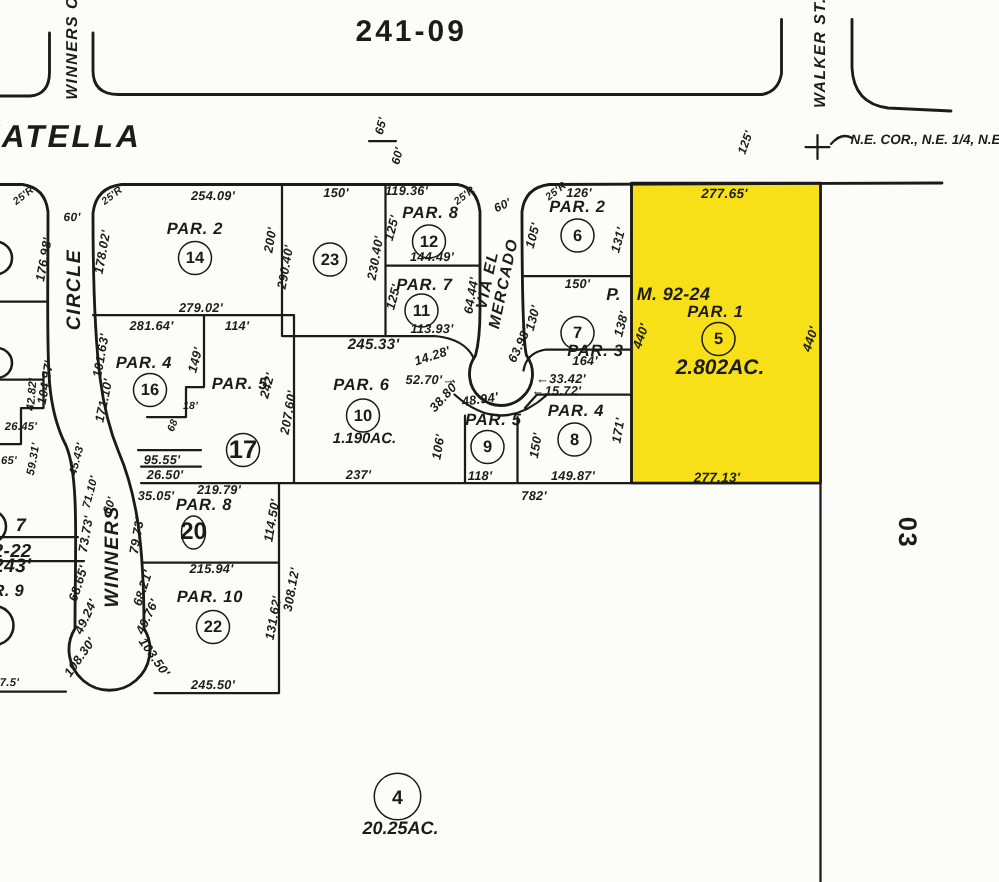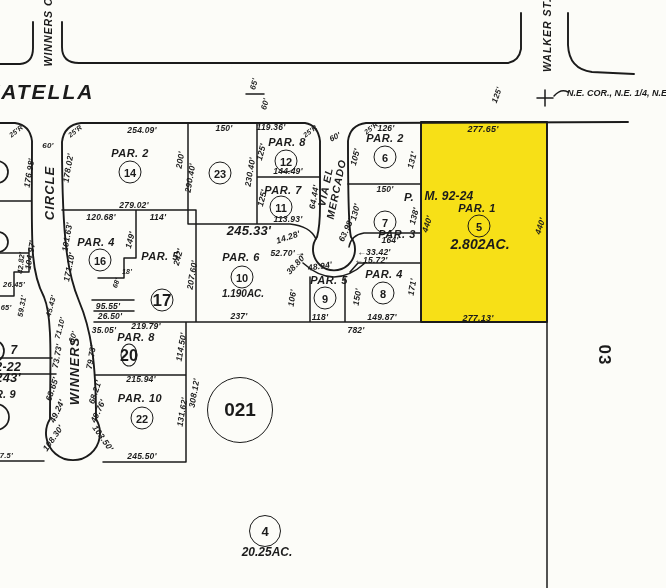--- a/index.html
+++ b/index.html
@@ -102,20 +102,21 @@
     </g>
 
     <g stroke-width="1.7">
       <circle cx="-3" cy="172" r="11"></circle>
       <circle cx="-2" cy="242" r="10"></circle>
       <circle cx="-7" cy="351" r="11"></circle>
       <circle cx="-4" cy="417" r="13"></circle>
     </g>
   </svg>
 
+  <div id="map-title">241-09</div>
 
   <div class="street-h" style="left:-16px;top:80px">KATELLA</div>
 
   <div class="street-v" style="left:547px;top:35px">WALKER ST.</div>
   <div class="street-v" style="left:48px;top:30px">WINNERS CI</div>
   <div class="street-v big-street" style="left:49px;top:193px">CIRCLE</div>
   <div class="street-v big-street" style="left:74px;top:371px">WINNERS</div>
 
   <div id="via-el-mercado">
     <div>VIA EL</div>
@@ -137,21 +138,21 @@
     <div class="lbl" style="left: 48px; top: 145px; font-size: 8px; transform: translate(-50%, -50%) rotate(0deg);">60'</div>
     <div class="lbl" style="left: 254px; top: 84px; font-size: 8px; transform: translate(-50%, -50%) rotate(-75deg);">65'</div>
     <div class="lbl" style="left: 265px; top: 104px; font-size: 8px; transform: translate(-50%, -50%) rotate(-75deg);">60'</div>
     <div class="lbl" style="left: 335px; top: 137px; font-size: 8px; transform: translate(-50%, -50%) rotate(-25deg);">60'</div>
     <div class="lbl" style="left: 497px; top: 95px; font-size: 8px; transform: translate(-50%, -50%) rotate(-70deg);">125'</div>
     <div class="lbl" style="left: 68px; top: 168px; font-size: 8.5px; transform: translate(-50%, -50%) rotate(-80deg);">178.02'</div>
     <div class="lbl" style="left: 180px; top: 160px; font-size: 8.5px; transform: translate(-50%, -50%) rotate(-80deg);">200'</div>
     <div class="lbl" style="left: 190px; top: 178px; font-size: 8.5px; transform: translate(-50%, -50%) rotate(-80deg);">290.40'</div>
     <div class="lbl" style="left: 250px; top: 172px; font-size: 8.5px; transform: translate(-50%, -50%) rotate(-80deg);">230.40'</div>
     <div class="lbl" style="left: 134px; top: 205px; font-size: 8.5px; transform: translate(-50%, -50%) rotate(0deg);">279.02'</div>
-    <div class="lbl" style="left: 101px; top: 217px; font-size: 8.5px; transform: translate(-50%, -50%) rotate(0deg);">120.68'</div>
+    <div class="lbl" style="left: 101px; top: 217px; font-size: 8.5px; transform: translate(-50%, -50%) rotate(0deg);">281.64'</div>
     <div class="lbl" style="left: 158px; top: 217px; font-size: 8.5px; transform: translate(-50%, -50%) rotate(0deg);">114'</div>
     <div class="lbl" style="left: 67px; top: 237px; font-size: 8.5px; transform: translate(-50%, -50%) rotate(-80deg);">101.63'</div>
     <div class="lbl" style="left: 130px; top: 240px; font-size: 8.5px; transform: translate(-50%, -50%) rotate(-75deg);">149'</div>
     <div class="lbl" style="left: 69px; top: 267px; font-size: 8.5px; transform: translate(-50%, -50%) rotate(-78deg);">171.10'</div>
     <div class="lbl" style="left: 178px; top: 257px; font-size: 8.5px; transform: translate(-50%, -50%) rotate(-75deg);">242'</div>
     <div class="lbl" style="left: 192px; top: 275px; font-size: 8.5px; transform: translate(-50%, -50%) rotate(-80deg);">207.60'</div>
     <div class="lbl" style="left: 261px; top: 152px; font-size: 8.5px; transform: translate(-50%, -50%) rotate(-75deg);">125'</div>
     <div class="lbl" style="left: 288px; top: 171px; font-size: 8.5px; transform: translate(-50%, -50%) rotate(0deg);">144.49'</div>
     <div class="lbl" style="left: 262px; top: 198px; font-size: 8.5px; transform: translate(-50%, -50%) rotate(-75deg);">125'</div>
     <div class="lbl" style="left: 288px; top: 219px; font-size: 8.5px; transform: translate(-50%, -50%) rotate(0deg);">113.93'</div>
@@ -160,21 +161,21 @@
     <div class="lbl" style="left: 355px; top: 157px; font-size: 8.5px; transform: translate(-50%, -50%) rotate(-75deg);">105'</div>
     <div class="lbl" style="left: 412px; top: 160px; font-size: 8.5px; transform: translate(-50%, -50%) rotate(-75deg);">131'</div>
     <div class="lbl" style="left: 385px; top: 189px; font-size: 8.5px; transform: translate(-50%, -50%) rotate(0deg);">150'</div>
     <div class="lbl" style="left: 355px; top: 212px; font-size: 8.5px; transform: translate(-50%, -50%) rotate(-75deg);">130'</div>
     <div class="lbl" style="left: 414px; top: 216px; font-size: 8.5px; transform: translate(-50%, -50%) rotate(-75deg);">138'</div>
     <div class="lbl" style="left: 390px; top: 240px; font-size: 8.5px; transform: translate(-50%, -50%) rotate(0deg);">164'</div>
     <div class="lbl" style="left: 427px; top: 224px; font-size: 8.5px; transform: translate(-50%, -50%) rotate(-72deg);">440'</div>
     <div class="lbl" style="left: 540px; top: 226px; font-size: 8.5px; transform: translate(-50%, -50%) rotate(-72deg);">440'</div>
     <div class="lbl" style="left: 478px; top: 318px; font-size: 9px; transform: translate(-50%, -50%) rotate(0deg);">277.13'</div>
     <div class="lbl" style="left: 412px; top: 287px; font-size: 8.5px; transform: translate(-50%, -50%) rotate(-80deg);">171'</div>
-    <div class="lbl" style="left: 249px; top: 230px; font-size: 13px; transform: translate(-50%, -50%) rotate(0deg);">245.33'</div>
+    <div class="lbl" style="left: 249px; top: 230px; font-size: 10px; transform: translate(-50%, -50%) rotate(0deg);">245.33'</div>
     <div class="lbl" style="left: 288px; top: 237px; font-size: 8.5px; transform: translate(-50%, -50%) rotate(-18deg);">14.28'</div>
     <div class="lbl" style="left: 287px; top: 253px; font-size: 8.5px; transform: translate(-50%, -50%) rotate(0deg);">52.70'→</div>
     <div class="lbl" style="left: 296px; top: 264px; font-size: 8.5px; transform: translate(-50%, -50%) rotate(-48deg);">38.80'</div>
     <div class="lbl" style="left: 320px; top: 266px; font-size: 8.5px; transform: translate(-50%, -50%) rotate(-8deg);">48.94'</div>
     <div class="lbl" style="left: 374px; top: 252px; font-size: 8.5px; transform: translate(-50%, -50%) rotate(0deg);">←33.42'</div>
     <div class="lbl" style="left: 371px; top: 260px; font-size: 8.5px; transform: translate(-50%, -50%) rotate(0deg);">←15.72'</div>
     <div class="lbl" style="left: 292px; top: 298px; font-size: 8.5px; transform: translate(-50%, -50%) rotate(-80deg);">106'</div>
     <div class="lbl" style="left: 320px; top: 317px; font-size: 8.5px; transform: translate(-50%, -50%) rotate(0deg);">118'</div>
     <div class="lbl" style="left: 357px; top: 297px; font-size: 8.5px; transform: translate(-50%, -50%) rotate(-80deg);">150'</div>
     <div class="lbl" style="left: 382px; top: 317px; font-size: 8.5px; transform: translate(-50%, -50%) rotate(0deg);">149.87'</div>
@@ -237,16 +238,15 @@
     <div class="pcircle" style="left: 242px; top: 277px; width: 23px; height: 23px; font-size: 11px;">10</div>
     <div class="area-lbl" style="left: 243px; top: 293px; font-size: 10px;">1.190AC.</div>
     <div class="par-name" style="left: 329px; top: 280px;">PAR. 5</div>
     <div class="pcircle" style="left: 325px; top: 298px; width: 23px; height: 23px; font-size: 11px;">9</div>
     <div class="par-name" style="left: 384px; top: 274px;">PAR. 4</div>
     <div class="pcircle" style="left: 383px; top: 293px; width: 23px; height: 23px; font-size: 11px;">8</div>
     <div class="par-name" style="left: 136px; top: 337px;">PAR. 8</div>
     <div class="pcircle" style="left: 129px; top: 355px; width: 17px; height: 23px; font-size: 16px;">20</div>
     <div class="par-name" style="left: 140px; top: 398px;">PAR. 10</div>
     <div class="pcircle" style="left: 142px; top: 418px; width: 23px; height: 23px; font-size: 11px;">22</div>
-    <div class="pcircle" style="left: 240px; top: 410px; width: 66px; height: 66px; font-size: 19px;">021</div>
     <div class="pcircle" style="left: 265px; top: 531px; width: 32px; height: 32px; font-size: 13px;">4</div>
     <div class="area-lbl" style="left: 267px; top: 552px; font-size: 12px;">20.25AC.</div>
   </div>
 
 </body></html>

